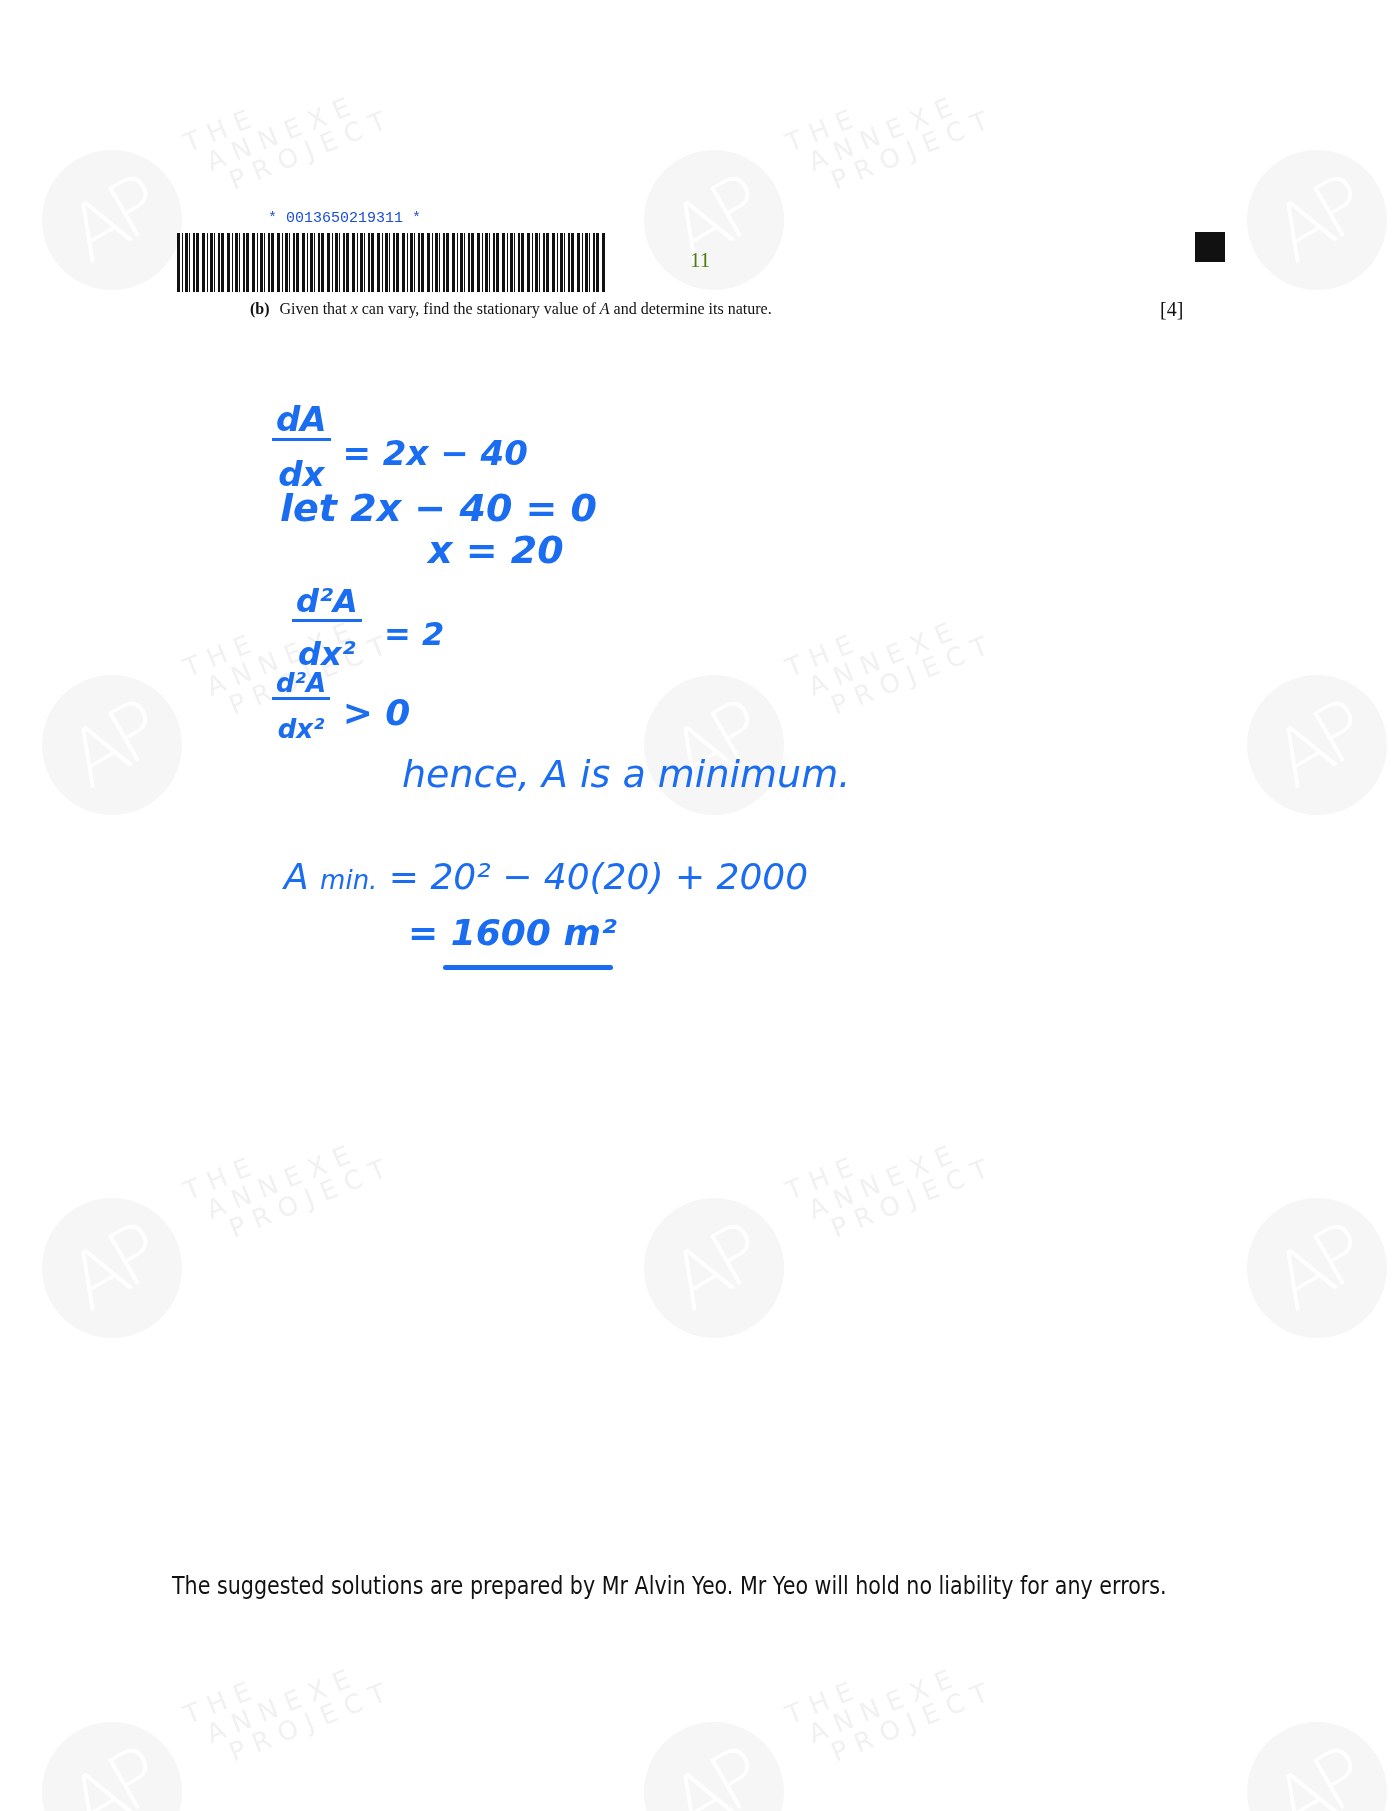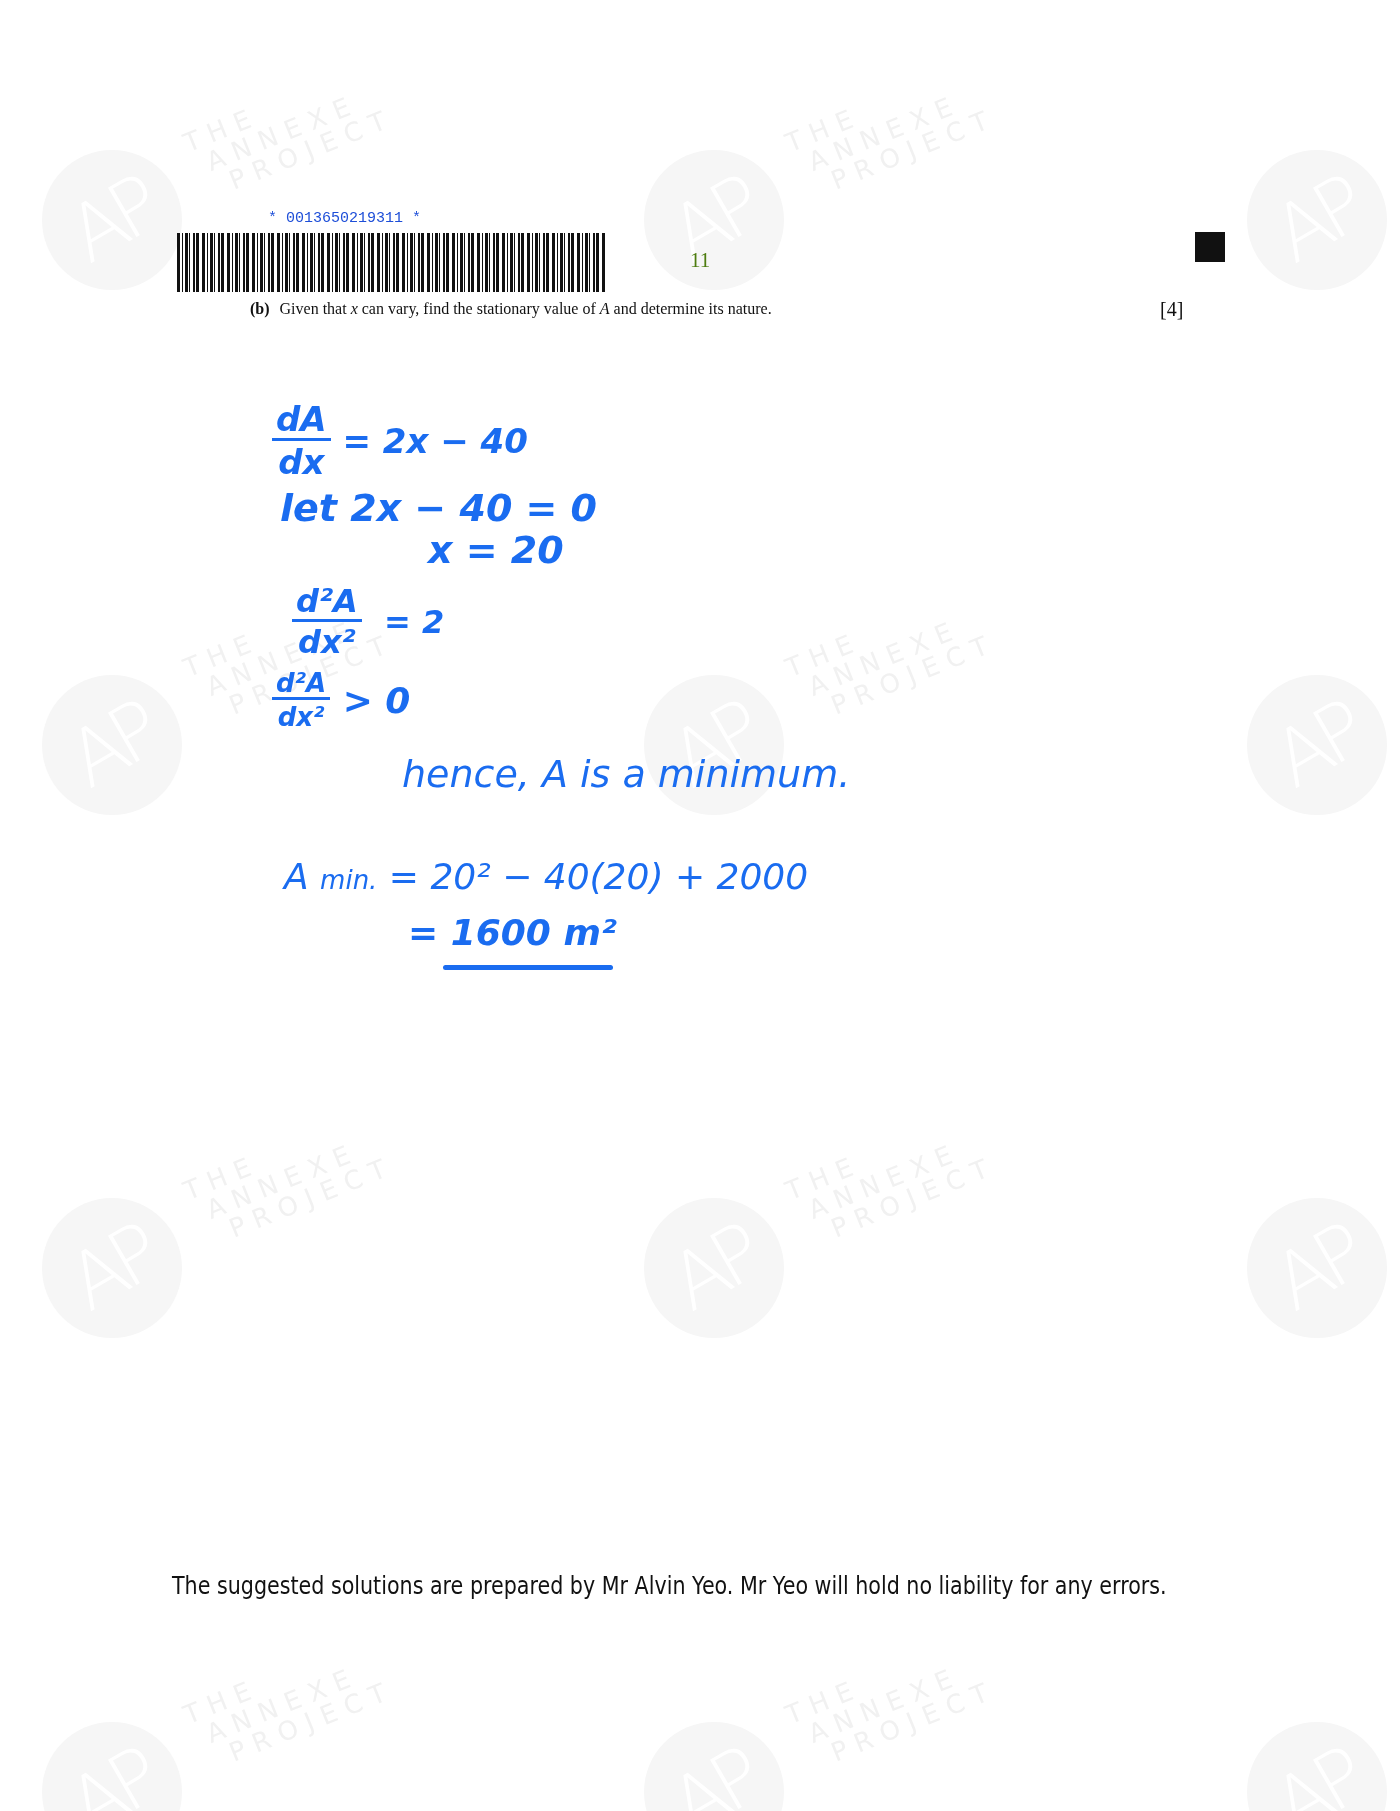--- a/index.html
+++ b/index.html
@@ -57,21 +57,21 @@
     .question i { font-style: italic; }
     .marks { left: 1160px; top: 298px; font-size: 20px; color: #111; }
 
     
     .hw {
       color: #1a6cf0; font-family: "DejaVu Sans", sans-serif;
       font-style: oblique; font-weight: bold; white-space: nowrap;
     }
     .frac { display: inline-flex; flex-direction: column; align-items: center; vertical-align: middle; }
     .frac .num { border-bottom: 3px solid #1a6cf0; padding: 0 4px; line-height: 1.05; }
-    .frac .den { padding: 4px 4px; line-height: 1.05; }
+    .frac .den { padding: 16px 4px; line-height: 1.05; }
     .l1 { left: 272px; top: 378px; font-size: 34px; margin-top: 24px; }
     .l2 { left: 280px; top: 470px; font-size: 38px; margin-top: 16px; }
     .l3 { left: 428px; top: 528px; font-size: 38px; }
     .l4 { left: 292px; top: 585px; font-size: 32px; }
     .l5 { left: 272px; top: 670px; font-size: 36px; }
     .l5 .frac { font-size: 26px; }
     .l6 { left: 402px; top: 752px; font-size: 38px; font-weight: normal; }
     .l7 { left: 284px; top: 856px; font-size: 36px; font-weight: normal; }
     .l7 .sm { font-size: 26px; margin-top: 41px; }
     .l8 { left: 408px; top: 912px; font-size: 36px; font-weight: bold; }

